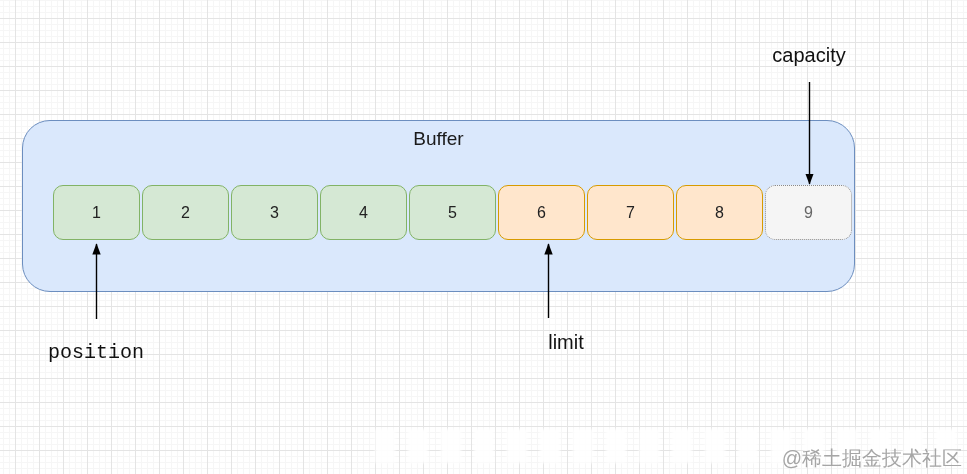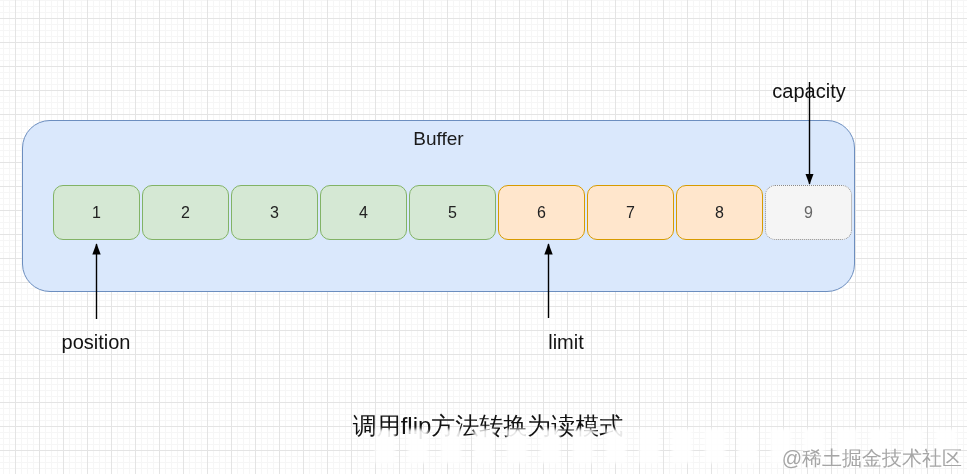--- a/index.html
+++ b/index.html
@@ -49,22 +49,22 @@
   .cell-green { background:var(--green-fill);  border:1px solid var(--green-border); }
   .cell-orange{ background:var(--orange-fill); border:1.5px solid var(--orange-border); }
   .cell-dashed{ background:var(--empty-fill);  border:1.5px dotted var(--empty-border); color:#666; }
 
   .arrows{ position:absolute; left:0; top:0; width:967px; height:474px; pointer-events:none; }
 
   .ptr-label{
     position:absolute; font-size:20px; color:#111; white-space:nowrap;
     transform:translateX(-50%);
   }
-  #lbl-capacity{ left:809px; top:44px;margin-top:36px; }
-  #lbl-position{ left:96px;  top:331px; }
+  #lbl-capacity{ left:809px; top:44px; }
+  #lbl-position{ left:96px;  top:341px;font-family:Liberation Mono, monospace; }
   #lbl-limit   { left:566px; top:331px; }
 
   .caption{
     position:absolute; left:488px; top:410px; transform:translateX(-50%);
     font-size:24px; color:#111; white-space:nowrap;
   }
 
   .ghost-band{
     position:absolute; left:375px; top:429px; width:592px; height:34px;
     background:repeating-linear-gradient(90deg,
@@ -107,19 +107,18 @@
     </defs>
     <line x1="809.5" y1="82" x2="809.5" y2="184" stroke="#000" stroke-width="1.4" marker-end="url(#ah)"></line>
     <line x1="96.5" y1="319" x2="96.5" y2="244" stroke="#000" stroke-width="1.4" marker-end="url(#ah)"></line>
     <line x1="548.5" y1="318" x2="548.5" y2="244" stroke="#000" stroke-width="1.4" marker-end="url(#ah)"></line>
   </svg>
 
   <div id="lbl-capacity" class="ptr-label">capacity</div>
   <div id="lbl-position" class="ptr-label">position</div>
   <div id="lbl-limit" class="ptr-label">limit</div>
 
-  <div class="caption">调用flip方法转换为读模式</div>
 
   <div class="ghost-band"></div>
 
   <div class="watermark">@稀土掘金技术社区</div>
 
 </div>
 
 </body></html>

